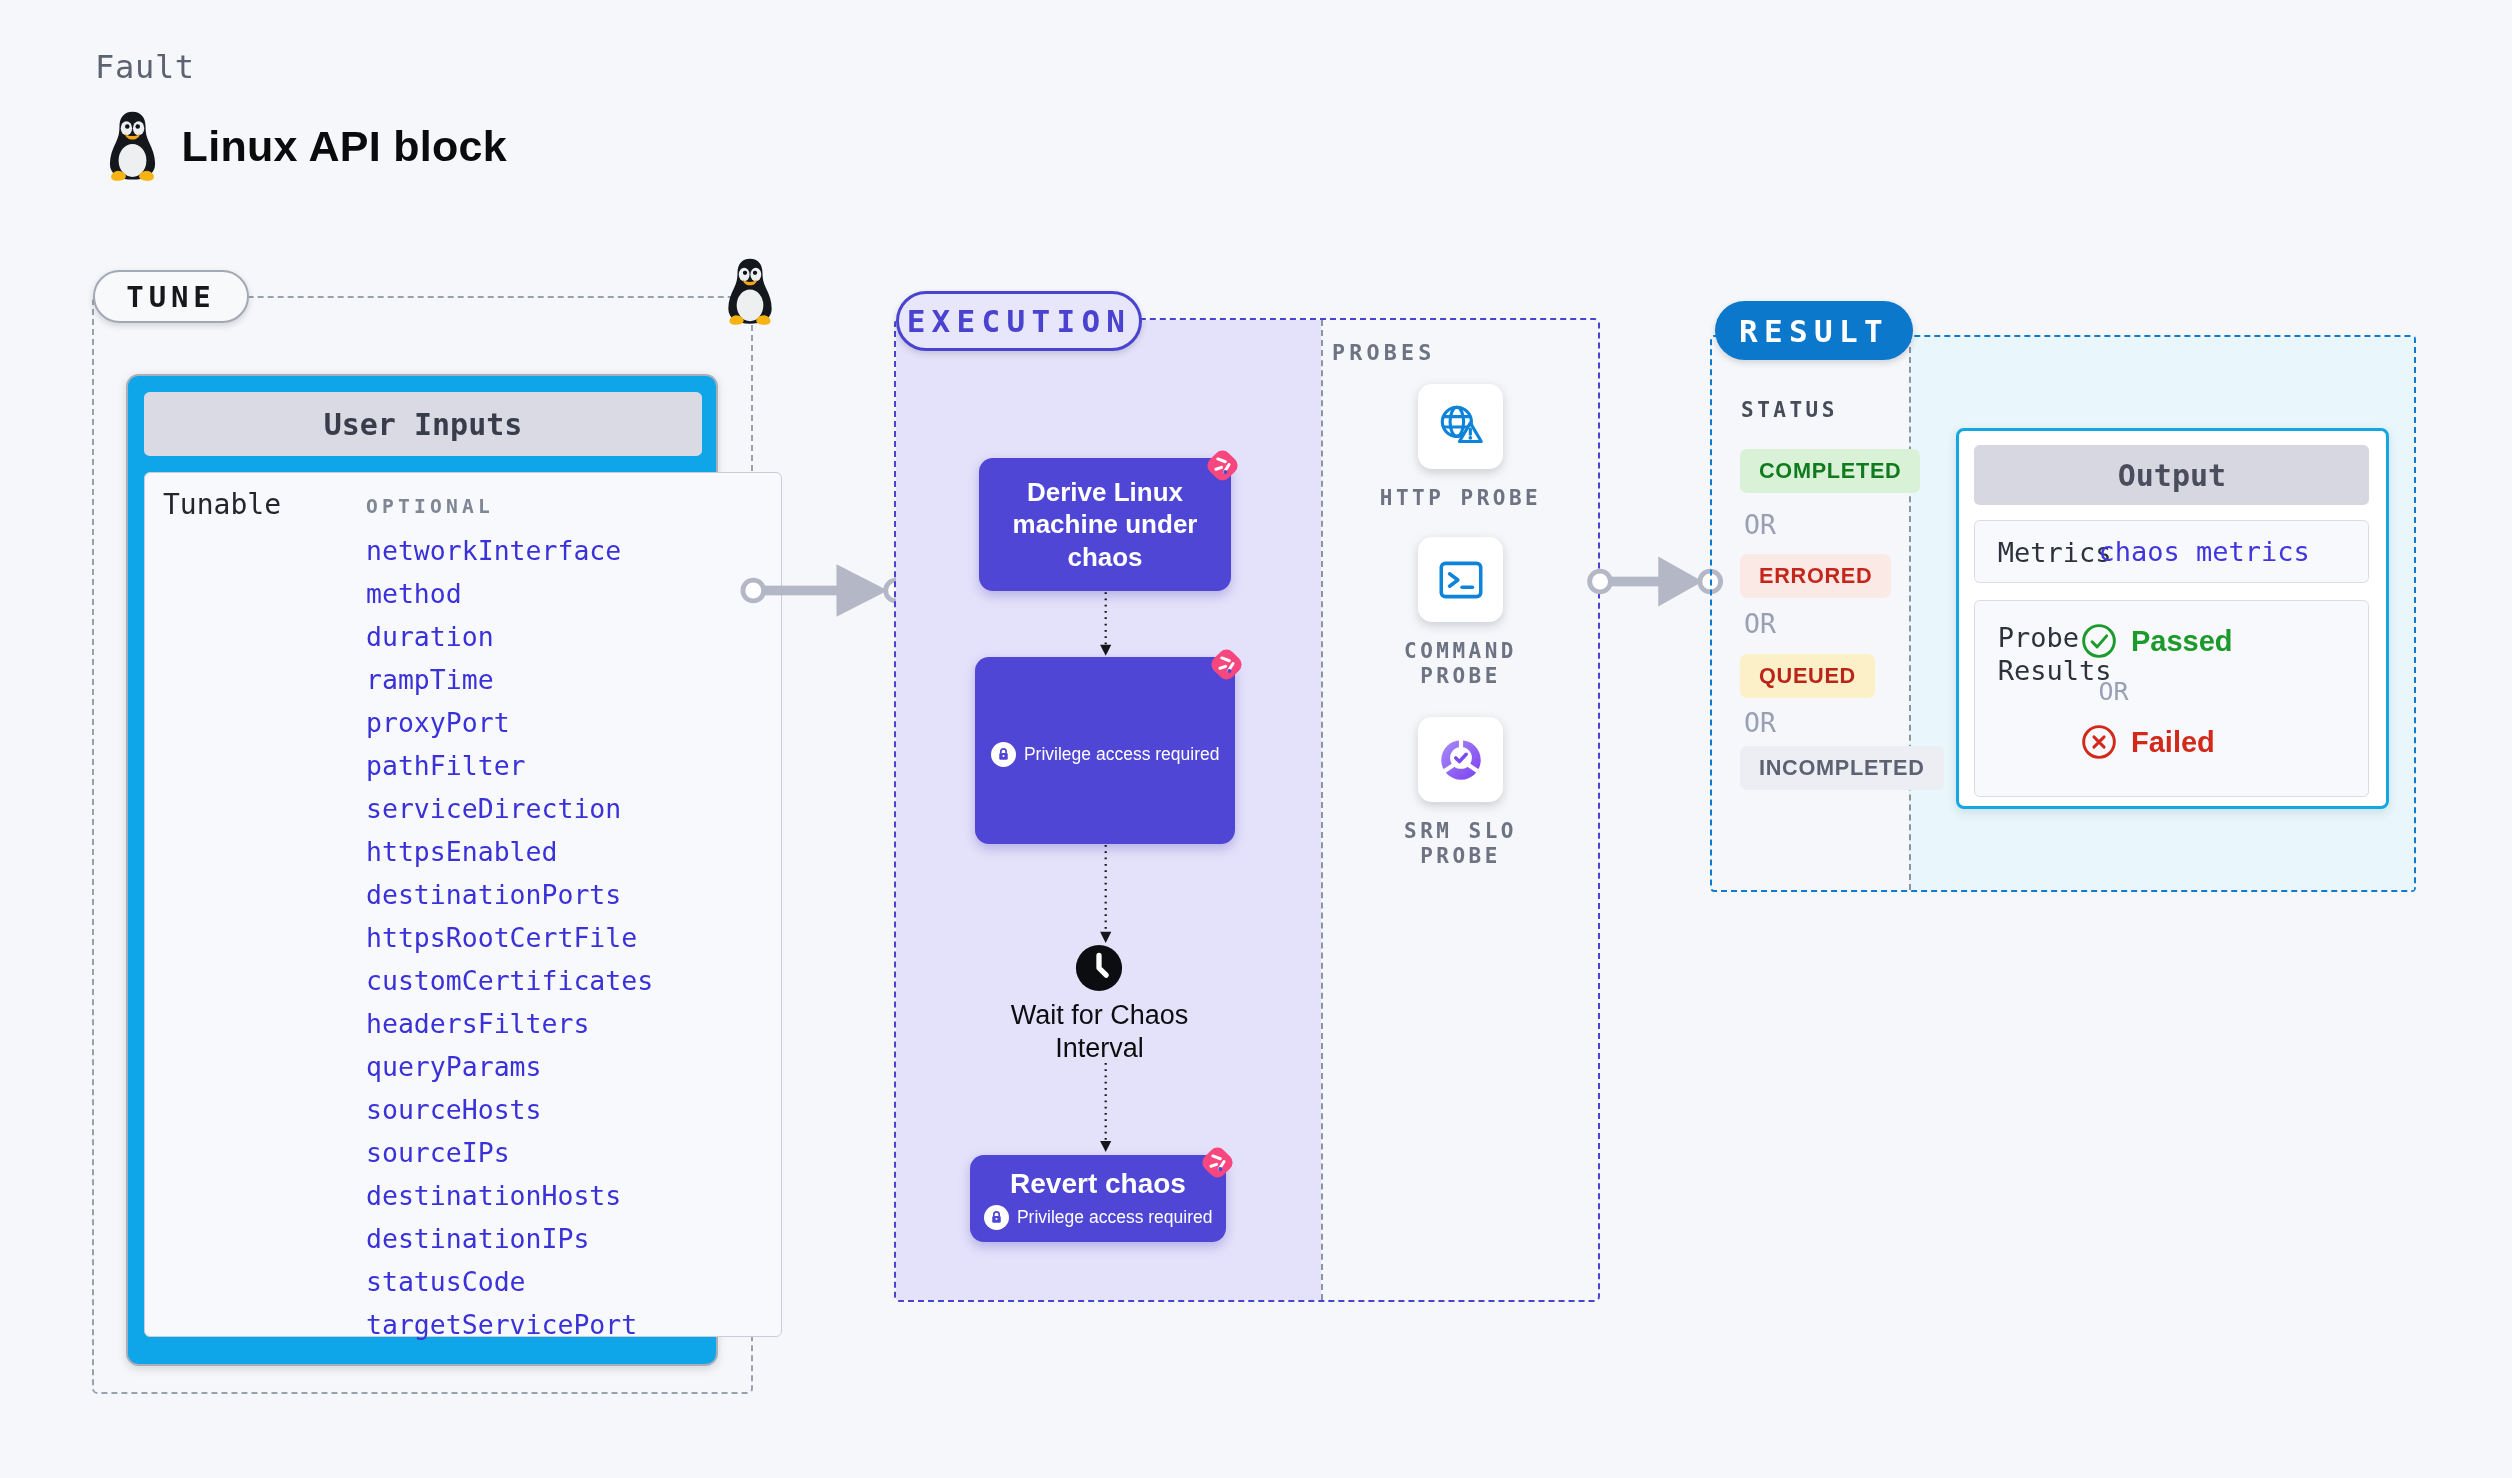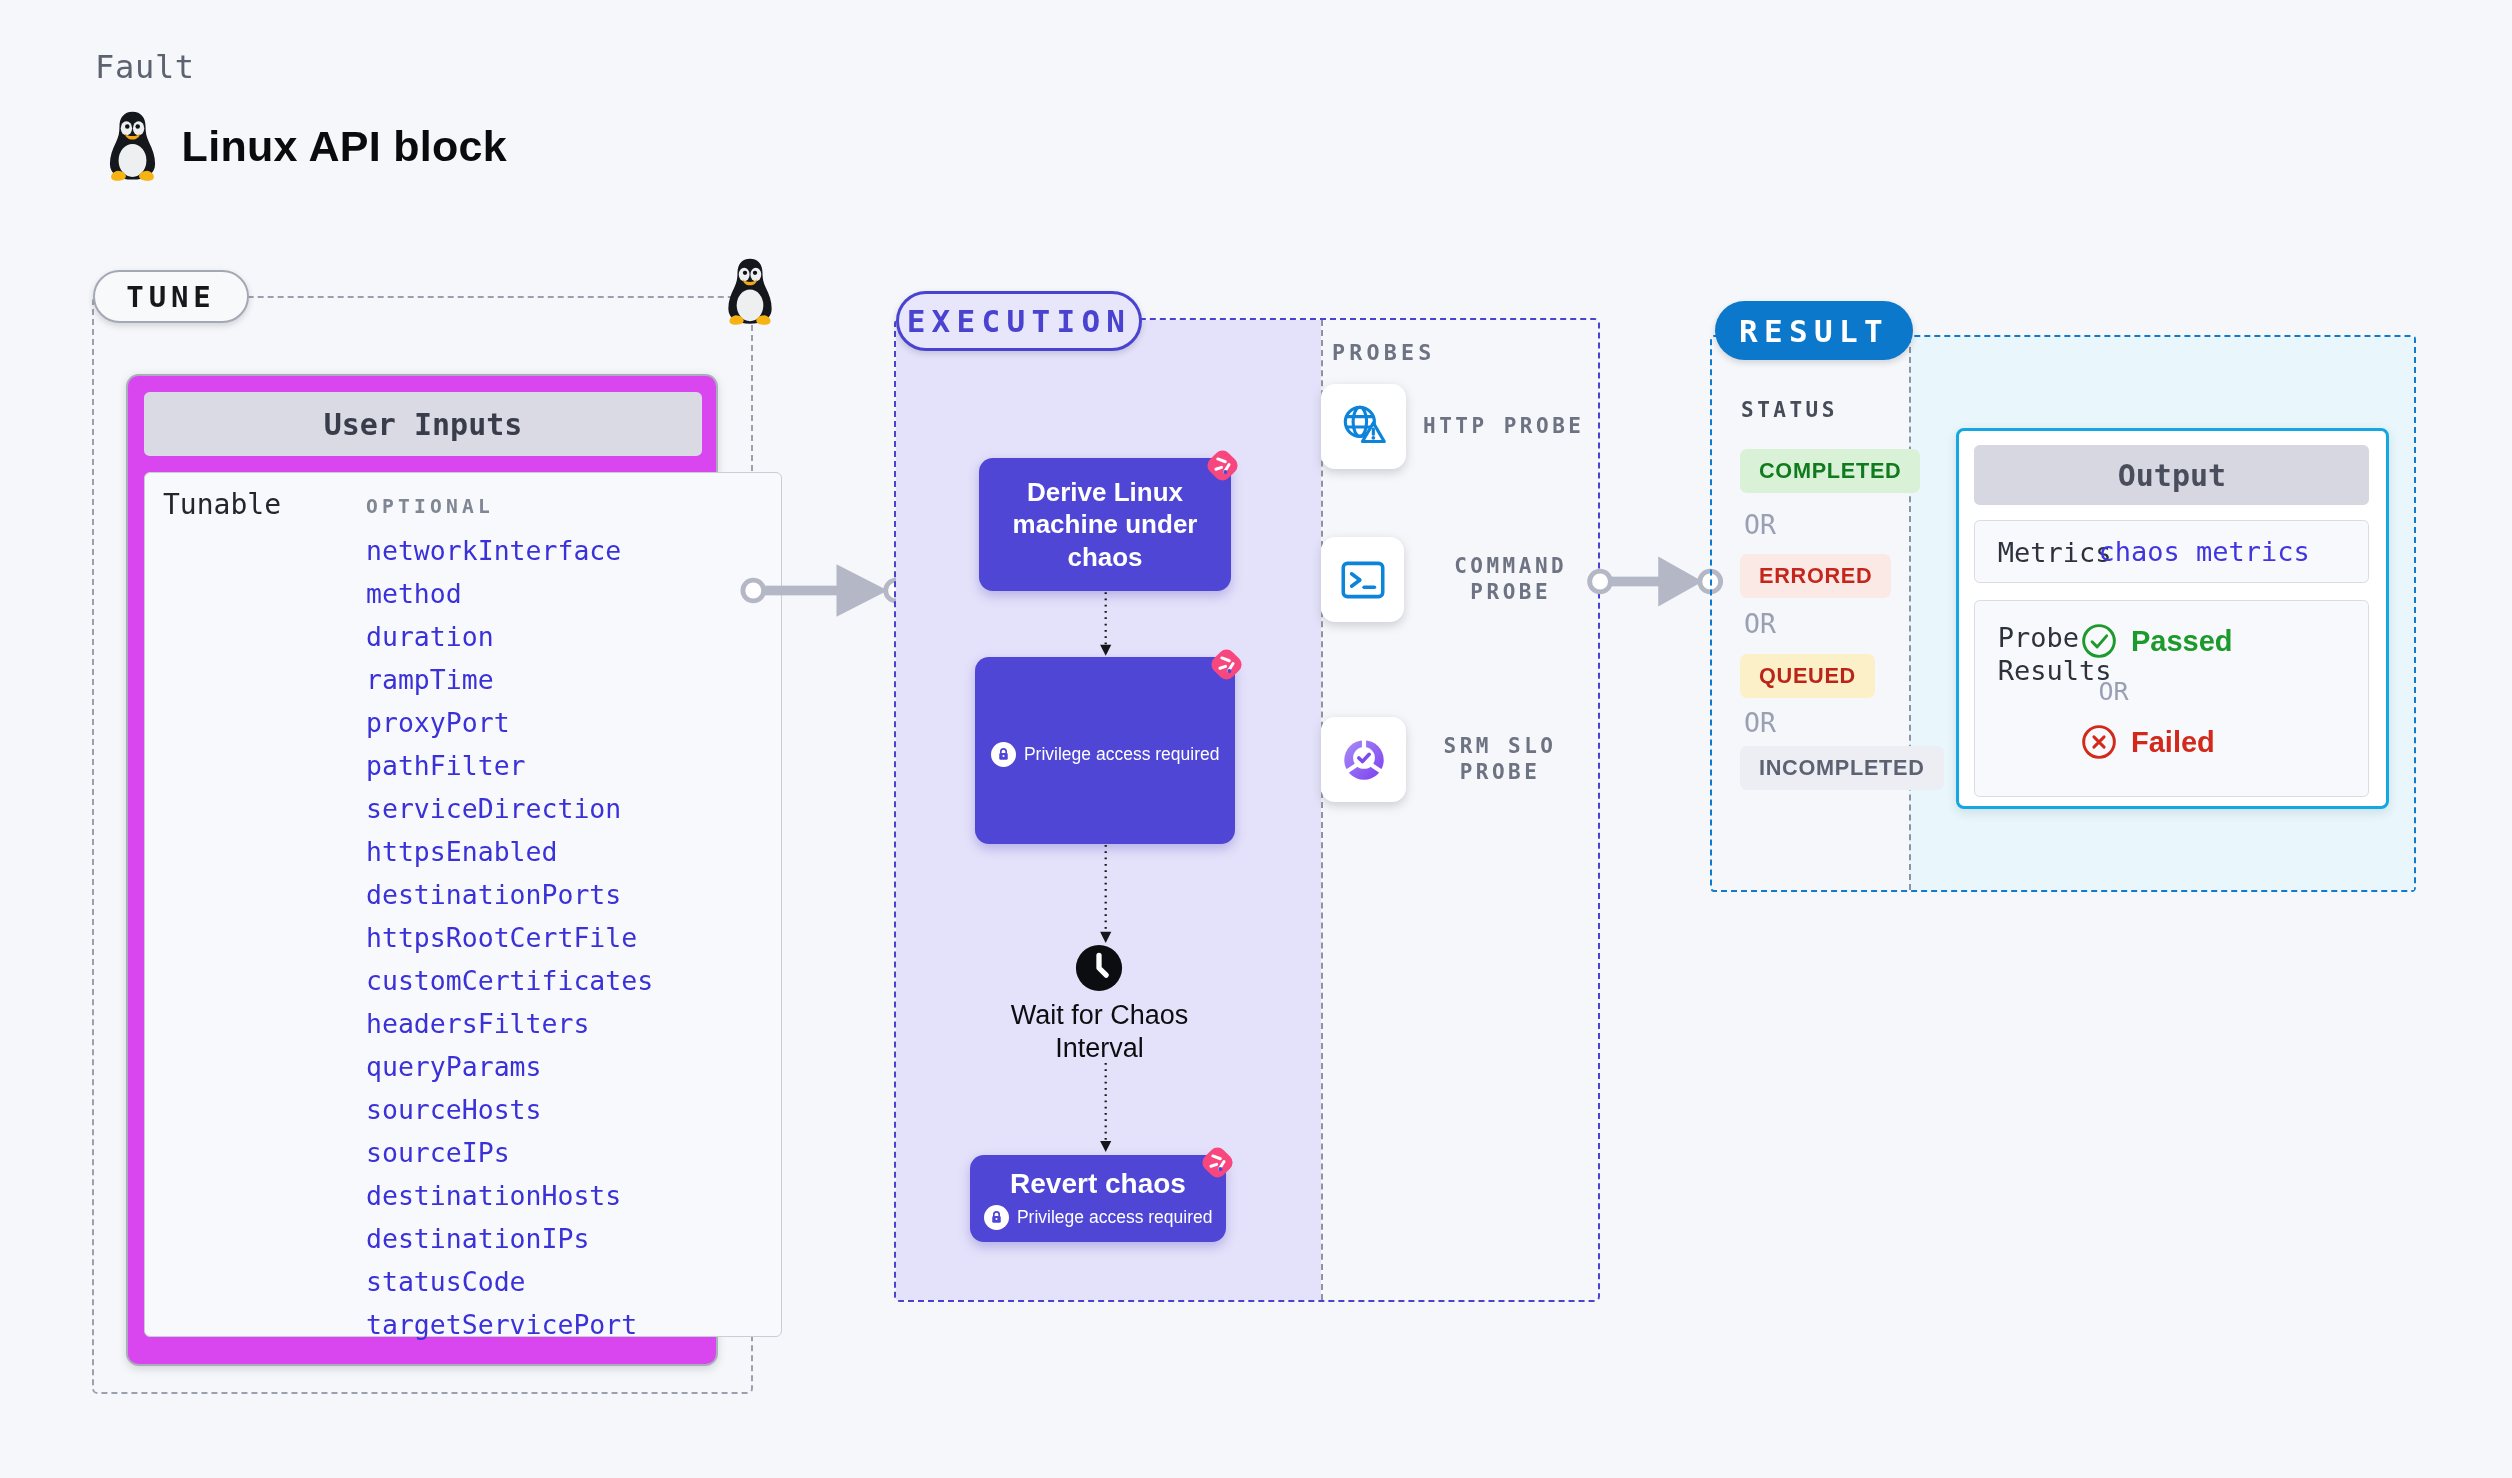--- a/index.html
+++ b/index.html
@@ -30,21 +30,21 @@
   .result-fill{left:197px;top:0;right:0;bottom:0;background:var(--result-bg)}
   .result-sep{left:197px;top:0;bottom:0;border-left:2.1px dashed #8d93a0}
 
   
   .pill{display:flex;align-items:center;justify-content:center;font-family:"DejaVu Sans Mono",monospace;font-weight:bold;border-radius:35px;z-index:6;box-shadow:0 2.8px 6.3px rgba(40,45,60,.18)}
   .pill-tune{left:93px;top:270px;width:156px;height:53px;background:#f8f9fb;border:2.1px solid #a3a9b4;color:#16181c;font-size:29px;letter-spacing:4.9px}
   .pill-exec{left:896px;top:291px;width:246px;height:60px;background:#e7e6fb;border:3.5px solid var(--accent-indigo);color:var(--accent-indigo);font-size:31px;letter-spacing:6.3px}
   .pill-result{left:1715px;top:301px;width:198px;height:59px;background:var(--accent-blue);color:#fff;font-size:31px;letter-spacing:6.3px}
 
   
-  .ui-card{left:126px;top:374px;width:592px;height:992px;background:#d946ef;border:2.1px solid #a9afba;border-radius:12.6px;box-shadow:0 2.8px 8.4px rgba(120,126,140,.28)}
+  .ui-card{left:126px;top:374px;width:592px;height:992px;background:#0ea5e9;border:2.1px solid #a9afba;border-radius:12.6px;box-shadow:0 2.8px 8.4px rgba(120,126,140,.28)}
   .ui-head{left:16px;top:16px;width:558px;height:64px;background:#d9dae4;border-radius:5.6px;display:flex;align-items:center;justify-content:center;font-size:30px;font-weight:bold;color:#393d4b}
   .ui-table{left:16px;top:96px;width:638px;height:865px;background:#f8f9fc;border:1.4px solid #c9cdd6;border-radius:6px}
   .tunable{left:18px;top:15.4px;font-size:28px;color:#24262c}
   .optional{left:221px;top:22.4px;font-size:19.6px;font-weight:bold;letter-spacing:4.2px;color:#7f8694}
   .params{left:221px;top:56px;list-style:none}
   .params li{height:43px;display:flex;align-items:center;font-family:"DejaVu Sans Mono",monospace;font-size:26.5px;color:var(--param-blue)}
 
   
   .node{background:var(--node-fill);border-radius:14px;color:#fff;display:flex;flex-direction:column;align-items:center;justify-content:center;text-align:center;box-shadow:0 4.2px 11.2px rgba(60,50,180,.28)}
   .node-text{font-weight:bold;font-size:24px;line-height:1.24}
@@ -57,21 +57,21 @@
   .priv-row span{font-size:17.5px;font-weight:500;color:#fff}
   .lock-chip{width:25px;height:25px;background:#fff;border-radius:50%;display:flex;align-items:center;justify-content:center;flex:none}
   .lock-chip svg{width:17px;height:17px}
   .chaos-badge{right:-14px;top:-15.4px;width:45px;height:45px;z-index:3}
   .nodewrap{position:absolute}
   .wait-label{left:984px;top:999px;width:231px;text-align:center;font-size:27px;font-weight:normal;color:#0c0d10;line-height:1.22}
   .clock{left:1074px;top:943px;width:50px;height:50px}
 
   
   .probes-label{left:1332px;top:340px;font-size:21.7px;font-weight:bold;letter-spacing:4.2px;color:#6d7382}
-  .probe{left:1321px;width:279px;display:flex;align-items:center;gap:17px}
+  .probe{left:1321px;width:279px;display:flex;flex-direction:column;align-items:center;gap:17px}
   .probe-card{width:85px;height:85px;background:#fff;border-radius:14px;box-shadow:0 3.5px 9.8px rgba(130,136,150,.35);display:flex;align-items:center;justify-content:center}
   .probe-card svg{width:54px;height:54px}
   .probe-name{font-family:"DejaVu Sans Mono",monospace;font-size:21px;font-weight:bold;letter-spacing:3.5px;color:#6d7382;text-align:center;line-height:1.2}
 
   
   .status-label{left:1741px;top:398px;font-size:21px;font-weight:bold;letter-spacing:3.5px;color:#474c59}
   .badge{left:1740px;display:inline-block;padding:9px 19px;border-radius:7px;font-size:21.7px;font-weight:bold;letter-spacing:0.7px}
   .b-success{background:#d9f2d7;color:#117a1e}
   .b-error{background:#fbe9e6;color:#c5261b}
   .b-warn{background:#fcf0c9;color:#bb2418}

